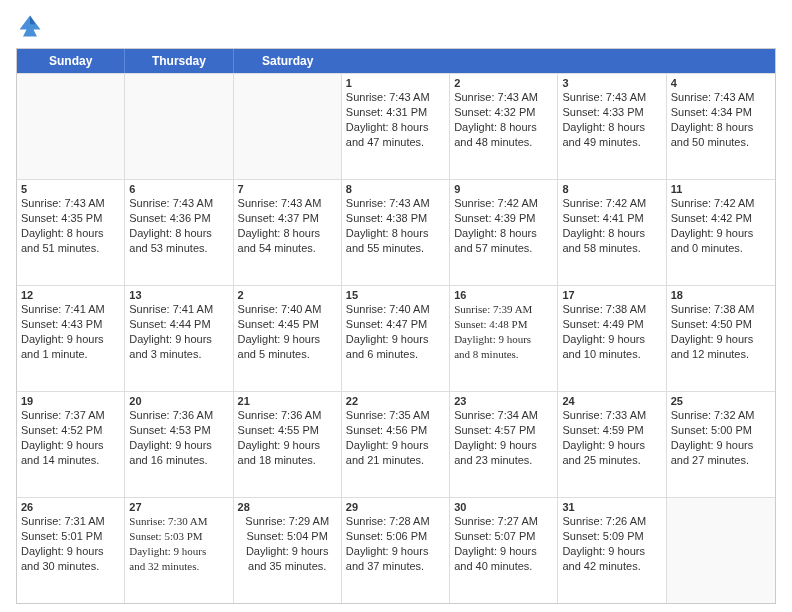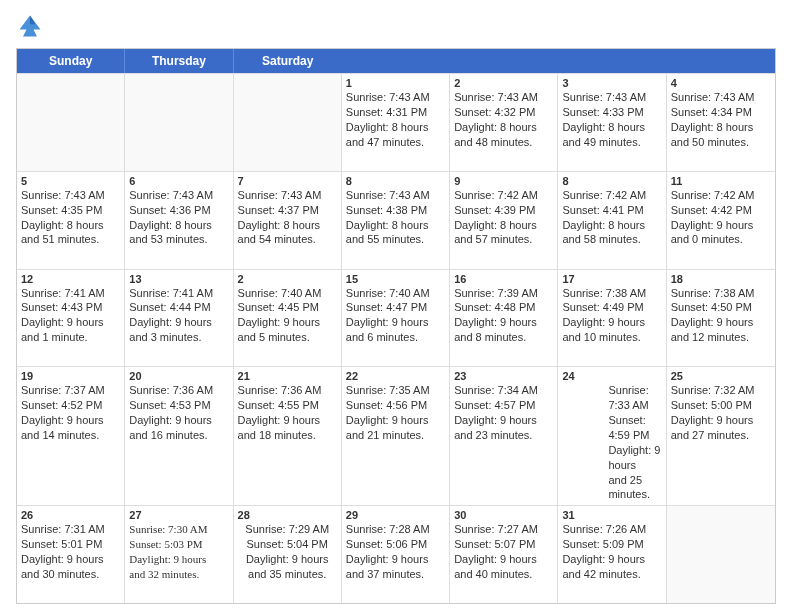--- a/index.html
+++ b/index.html
@@ -252,21 +252,21 @@
           </div>
           <div class="cal-cell">
             <span class="day-num">15</span>
             <div class="cell-text" style="white-space: pre-line;">Sunrise: 7:40 AM
 Sunset: 4:47 PM
 Daylight: 9 hours
 and 6 minutes.</div>
           </div>
           <div class="cal-cell">
             <span class="day-num">16</span>
-            <div class="cell-text" style="white-space: pre-line;">Sunrise: 7:39 AM
+            <div class="cell-text" style="white-space: pre-line; font-family: Liberation Serif, serif;">Sunrise: 7:39 AM
 Sunset: 4:48 PM
 Daylight: 9 hours
 and 8 minutes.</div>
           </div>
           <div class="cal-cell">
             <span class="day-num">17</span>
             <div class="cell-text" style="white-space: pre-line;">Sunrise: 7:38 AM
 Sunset: 4:49 PM
 Daylight: 9 hours
 and 10 minutes.</div>
@@ -310,21 +310,21 @@
           </div>
           <div class="cal-cell">
             <span class="day-num">23</span>
             <div class="cell-text" style="white-space: pre-line;">Sunrise: 7:34 AM
 Sunset: 4:57 PM
 Daylight: 9 hours
 and 23 minutes.</div>
           </div>
           <div class="cal-cell">
             <span class="day-num">24</span>
-            <div class="cell-text" style="white-space: pre-line; margin-left: 46px;">Sunrise: 7:33 AM
+            <div class="cell-text" style="white-space: pre-line;">Sunrise: 7:33 AM
 Sunset: 4:59 PM
 Daylight: 9 hours
 and 25 minutes.</div>
           </div>
           <div class="cal-cell">
             <span class="day-num">25</span>
             <div class="cell-text" style="white-space: pre-line;">Sunrise: 7:32 AM
 Sunset: 5:00 PM
 Daylight: 9 hours
 and 27 minutes.</div>

